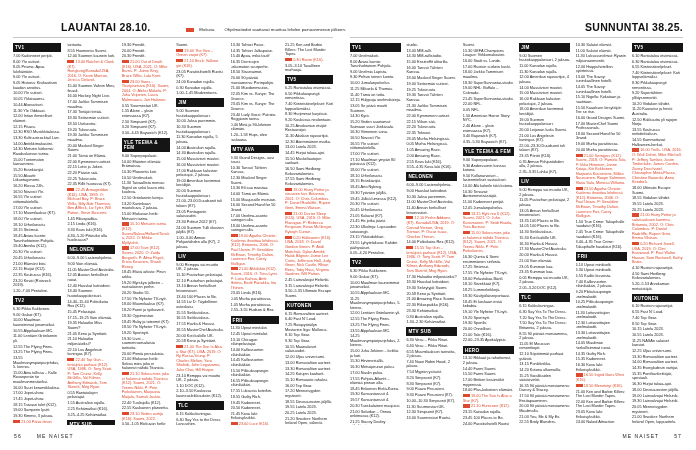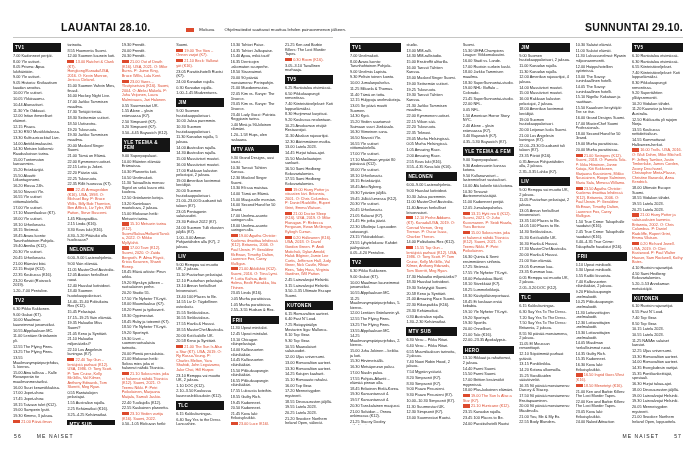--- a/index.html
+++ b/index.html
@@ -34,21 +34,21 @@
 </head>
 <body>
 
 <div class="sheet">
   <div class="day-title t-left">LAUANTAI 28.10.</div>
   <div class="legend">
     <span class="sw"></span>
     <span class="lg-label">Elokuva</span>
     <span class="lg-note">Ohjelmatiedot saattavat muuttua lehden painoonmenon jälkeen.</span>
   </div>
-  <div class="day-title t-right">SUNNUNTAI 29.10.</div>
+  <div class="day-title t-right">SUNNUNTAI 38.25.</div>
 
   <div class="rule rule-l"></div>
   <div class="rule rule-r"></div>
 
   <div class="page-cols page-left">
       <div class="col">
         <div class="chan">TV1</div>
         <p class="it">7.00 Kadonneet perijät.</p>
         <p class="it">8.00 Yle uutiset.</p>
         <p class="it">8.05 Prisma: Apua lukihäiriöön.</p>

